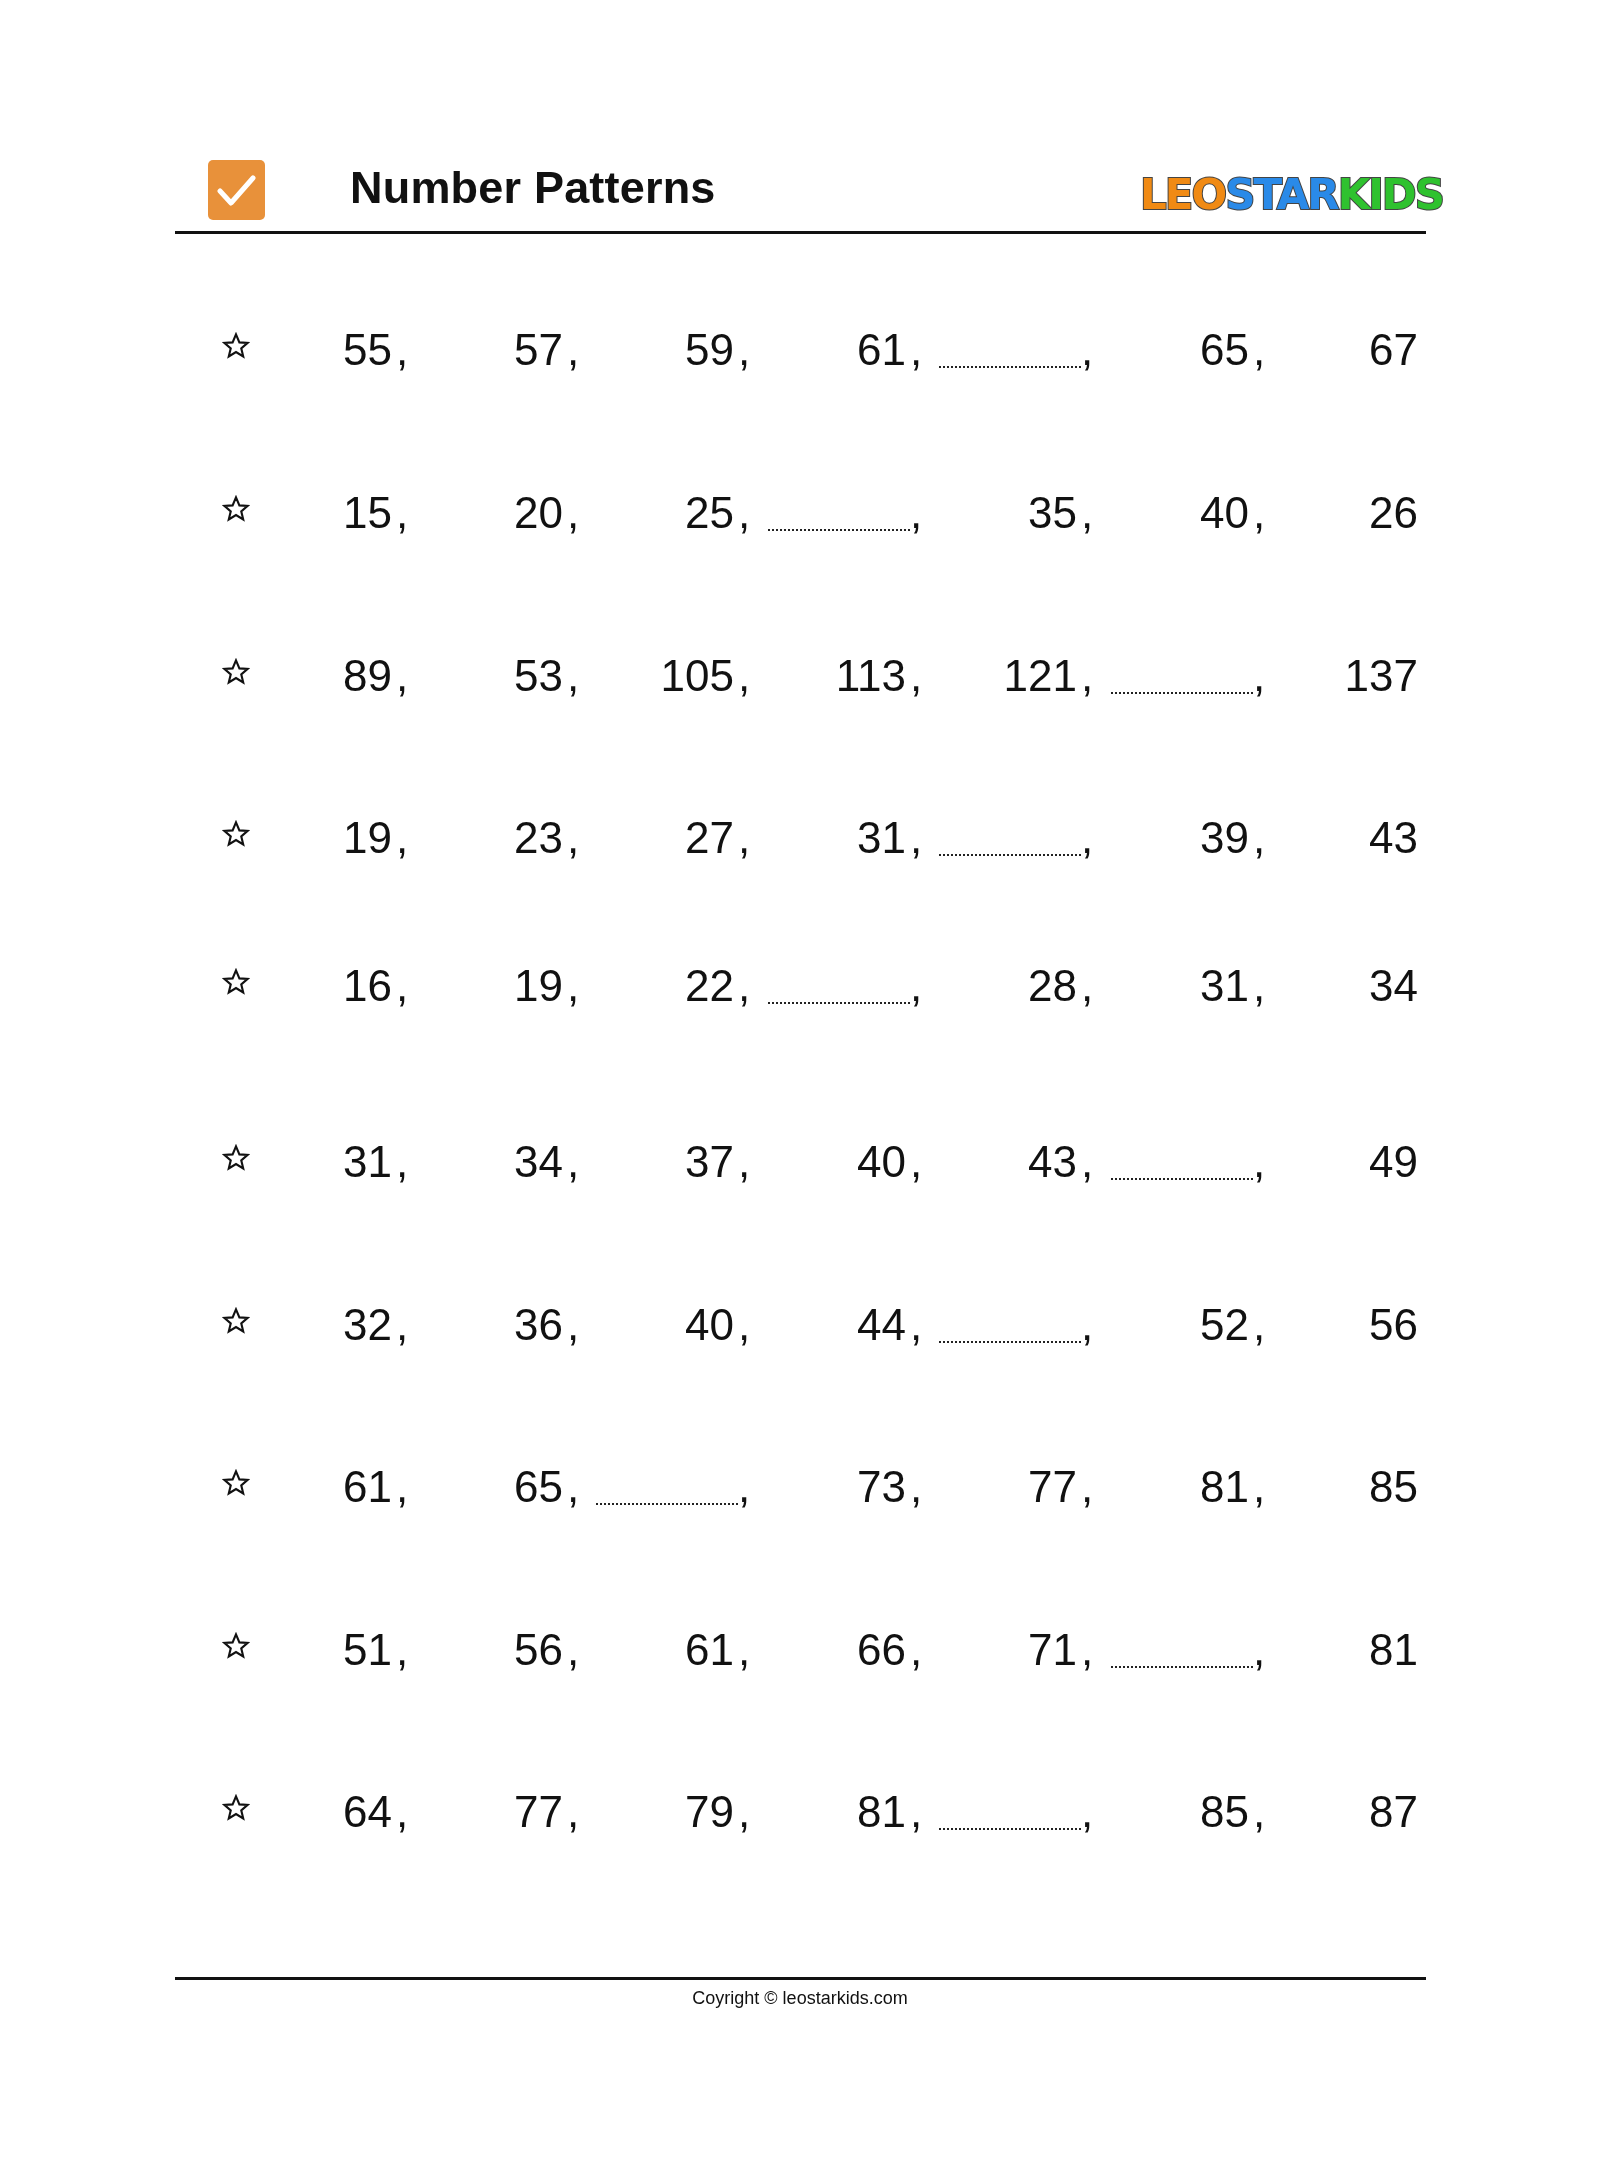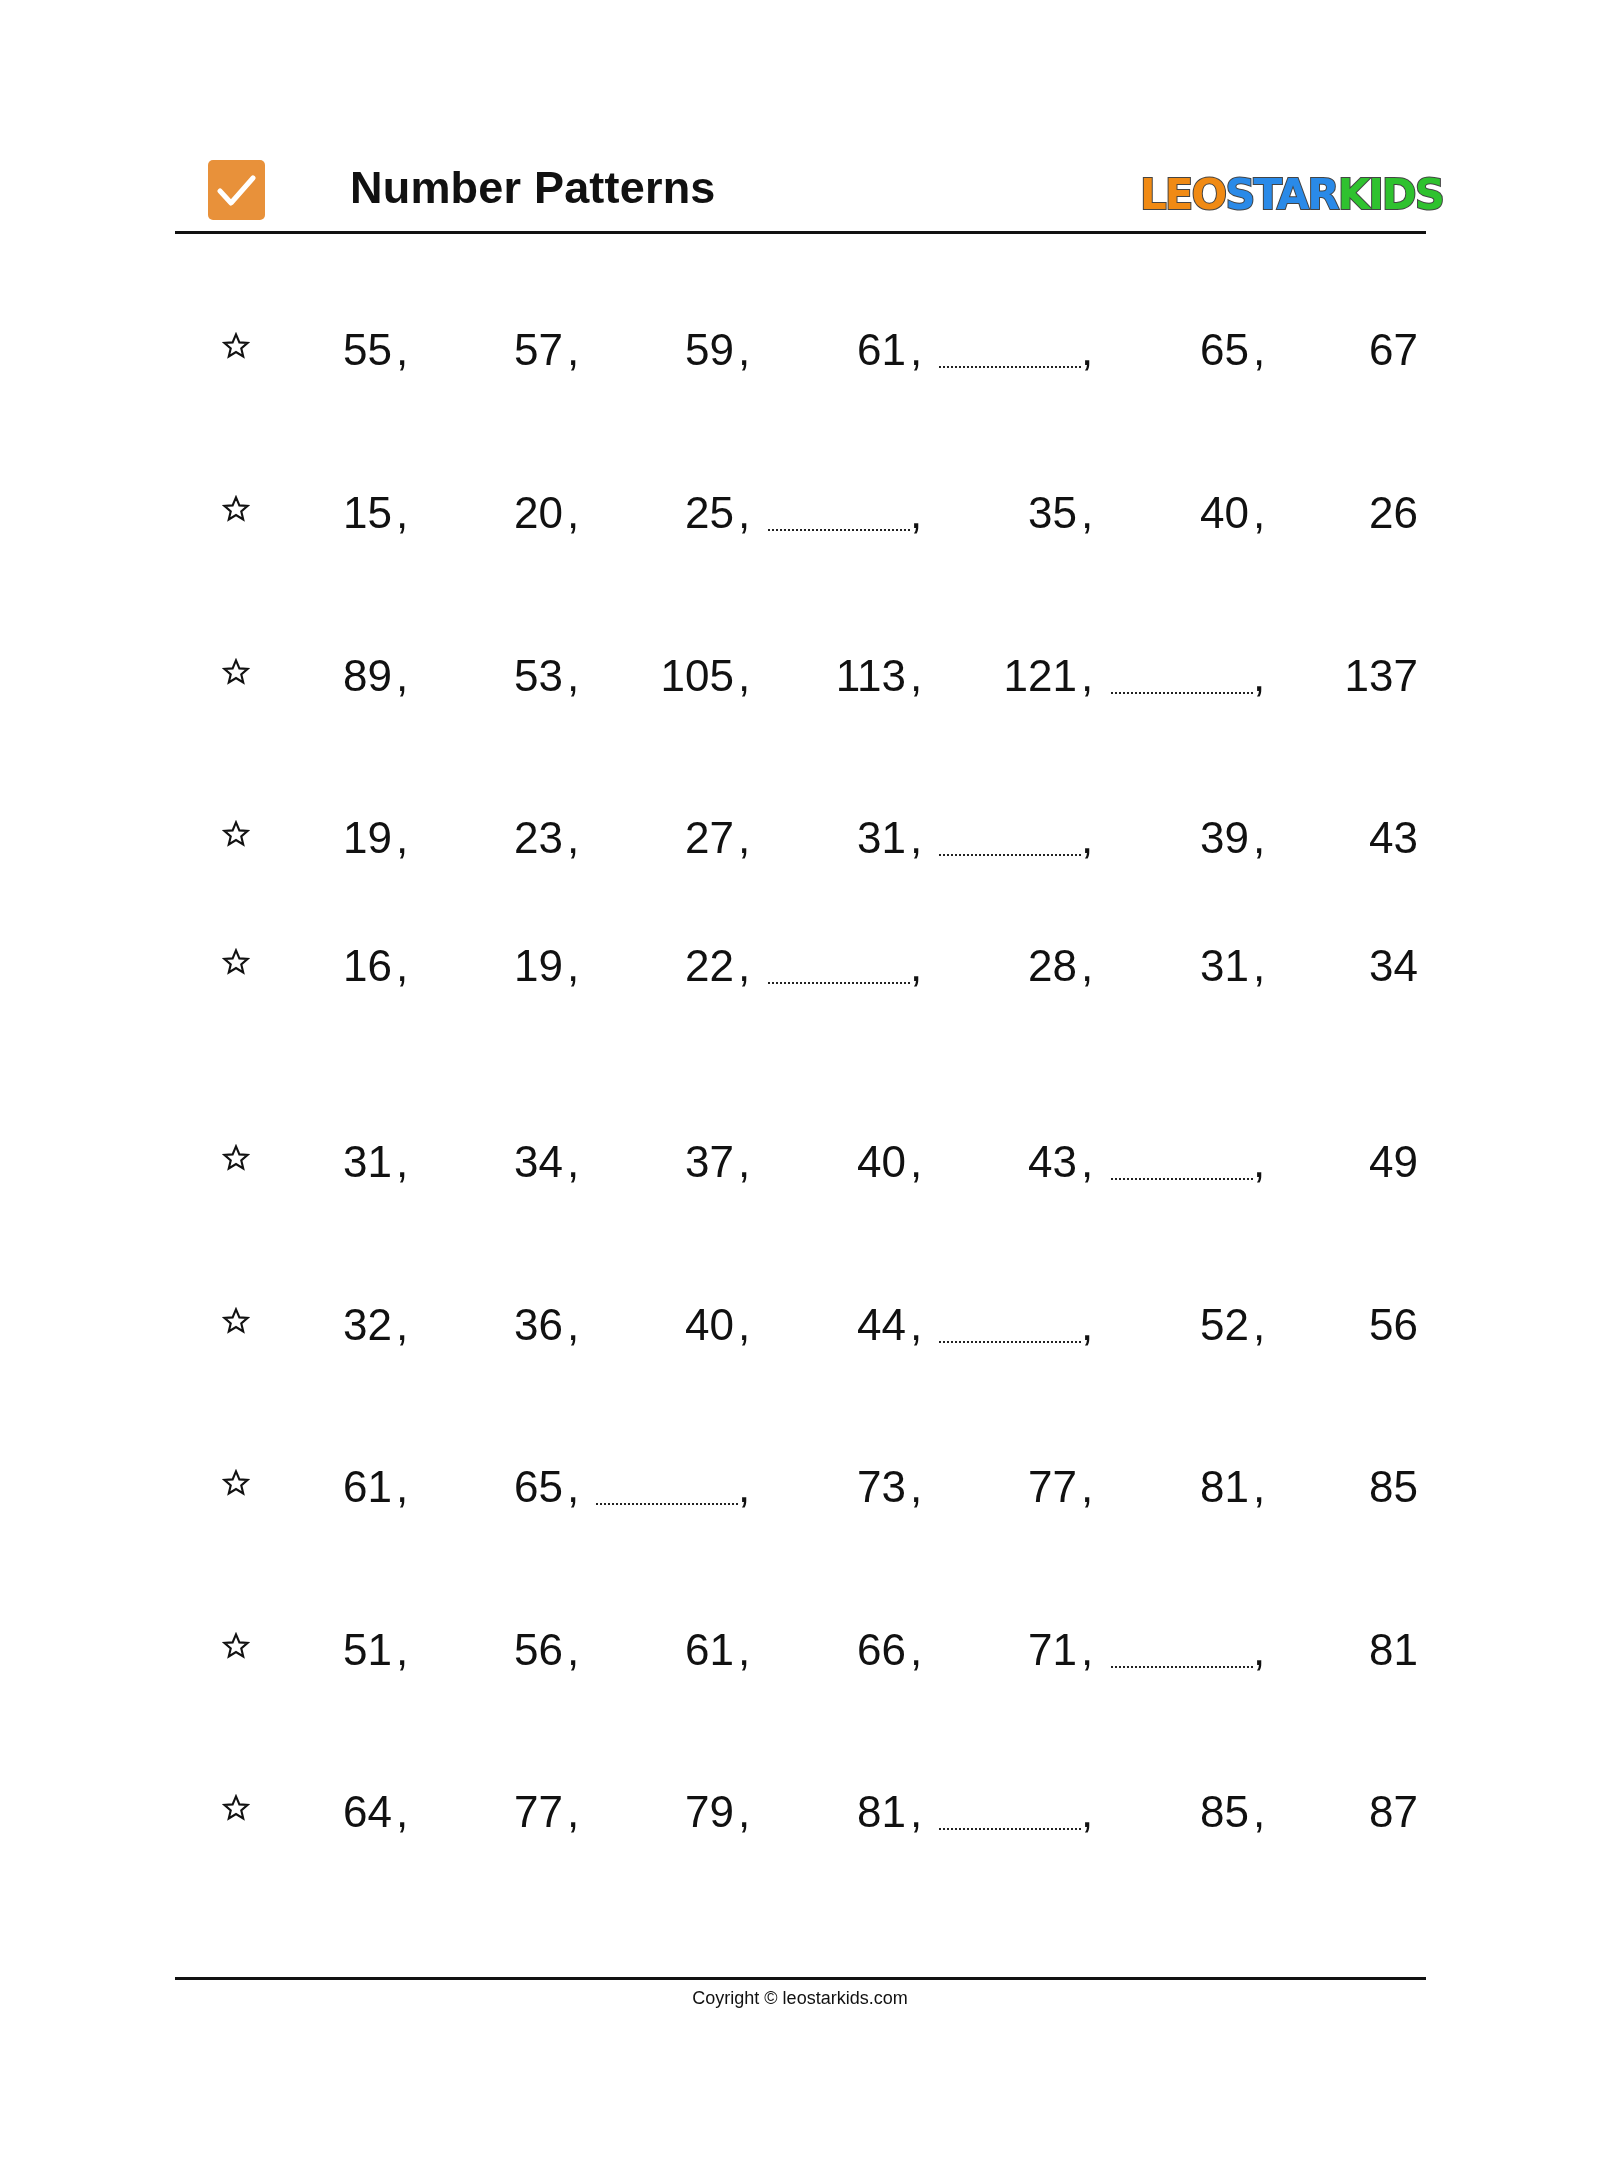--- a/index.html
+++ b/index.html
@@ -148,21 +148,21 @@
       <div class="blank" style="left: 939px; width: 142px;"></div>
       <div class="cell comma" style="left: 1081px;">,</div>
       <div class="cell" style="left: 1049px; width: 200px;">
         <span class="num">39</span>
       </div>
       <div class="cell comma" style="left: 1253px;">,</div>
       <div class="cell" style="left: 1218px; width: 200px;">
         <span class="num">43</span>
       </div>
     </div>
-    <div class="row" style="top: 936px;">
+    <div class="row" style="top: 956px;">
       <div class="star"><svg width="28" height="28" viewBox="0 0 24 24">
           <polygon points="12,2 14.9,8.9 22,9.3 16.5,14 18.2,21 12,17.2 5.8,21 7.5,14 2,9.3 9.1,8.9" fill="none" stroke="#111" stroke-width="1.8"></polygon>
         </svg></div>
       <div class="cell" style="left: 192px; width: 200px;">
         <span class="num">16</span>
       </div>
       <div class="cell comma" style="left: 396px;">,</div>
       <div class="cell" style="left: 363px; width: 200px;">
         <span class="num">19</span>
       </div>

